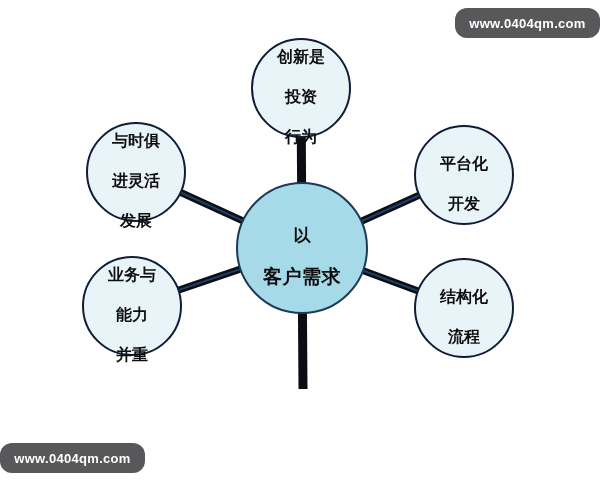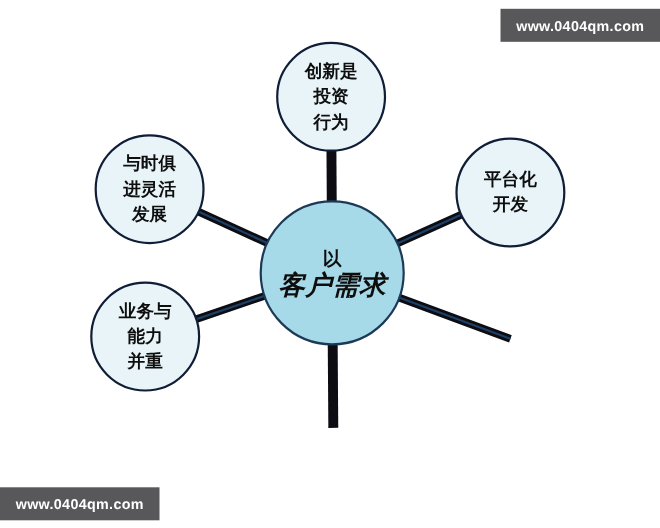--- a/index.html
+++ b/index.html
@@ -15,26 +15,26 @@
     color:#0e0e0e; font-weight:bold;
   }
   .sat {
     width:100px; height:100px; background:#e8f4f8;
     border:2px solid #101d36; font-size:16px; line-height:23px;
   }
   .center-node {
     width:132px; height:132px; background:#a7dae8;
     border:2px solid #1c3a57; font-size:17px; line-height:24px;
   }
-  .node span { display:block; }
-  .center-node .big { font-size:24px; letter-spacing:0.5px;font-style:italic; }
+  .node span { display:block;margin-top:17px; }
+  .center-node .big { font-size:19px; letter-spacing:0.5px; }
   .wm {
     position:absolute; width:145px; height:30px; background:#58585a;
     color:#ffffff; font-size:13px; font-weight:bold; letter-spacing:0.3px;
-    display:flex; align-items:center; justify-content:center; z-index:3;
+    display:flex; align-items:center; justify-content:center; z-index:3;border-radius:12px;
   }
   .wm-tr { top:8px; right:0; }
   .wm-bl { bottom:7px; left:0; }
 </style>
 </head>
 <body>
 
 <div class="canvas">
 
   <svg class="connectors" width="600" height="480" viewBox="0 0 600 480">
@@ -67,20 +67,26 @@
     </div>
   </div>
 
   <div class="node sat" style="left:414px; top:125px;">
     <div>
       <span>平台化</span>
       <span>开发</span>
     </div>
   </div>
 
+  <div class="node sat" style="left:414px; top:258px;">
+    <div>
+      <span>结构化</span>
+      <span>流程</span>
+    </div>
+  </div>
 
 
   <div class="node sat" style="left:86px; top:122px;">
     <div>
       <span>与时俱</span>
       <span>进灵活</span>
       <span>发展</span>
     </div>
   </div>
 

